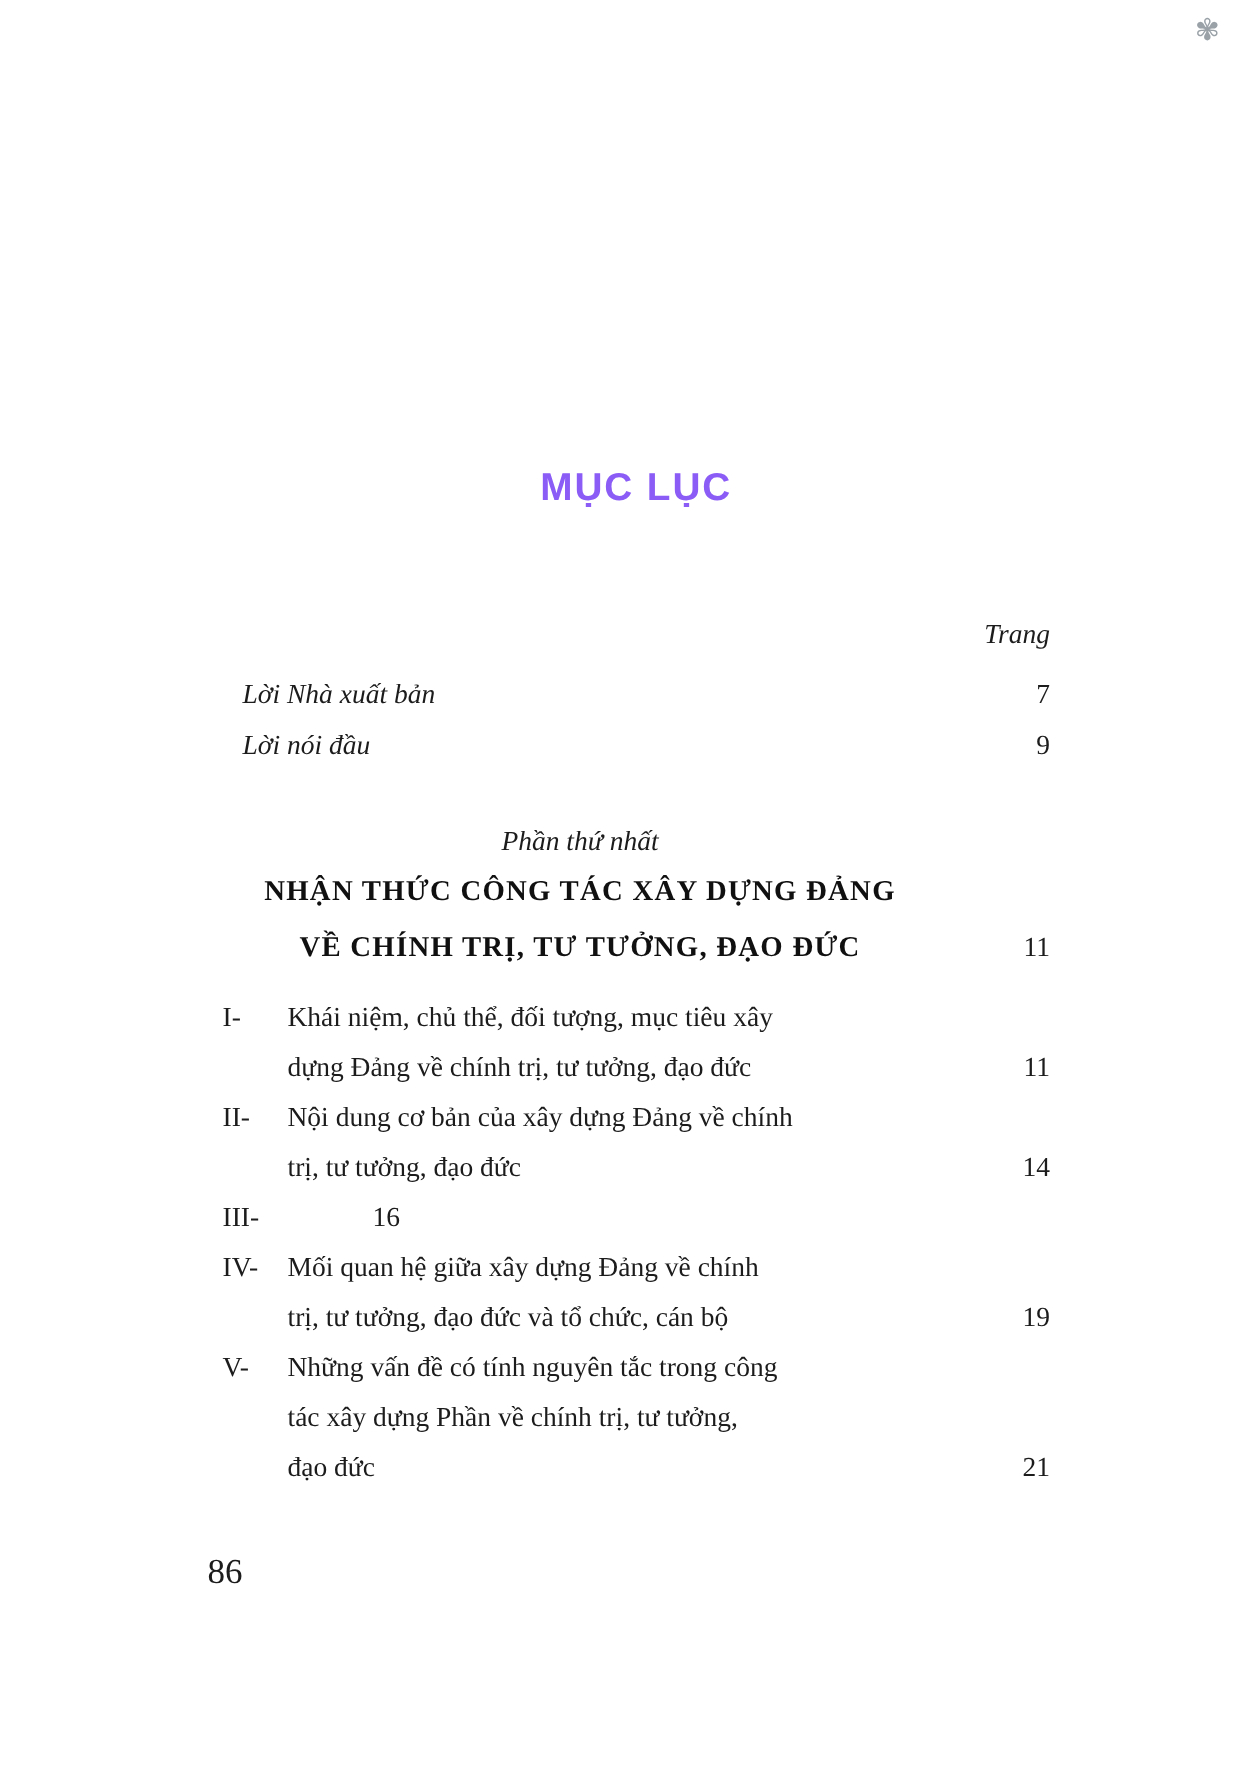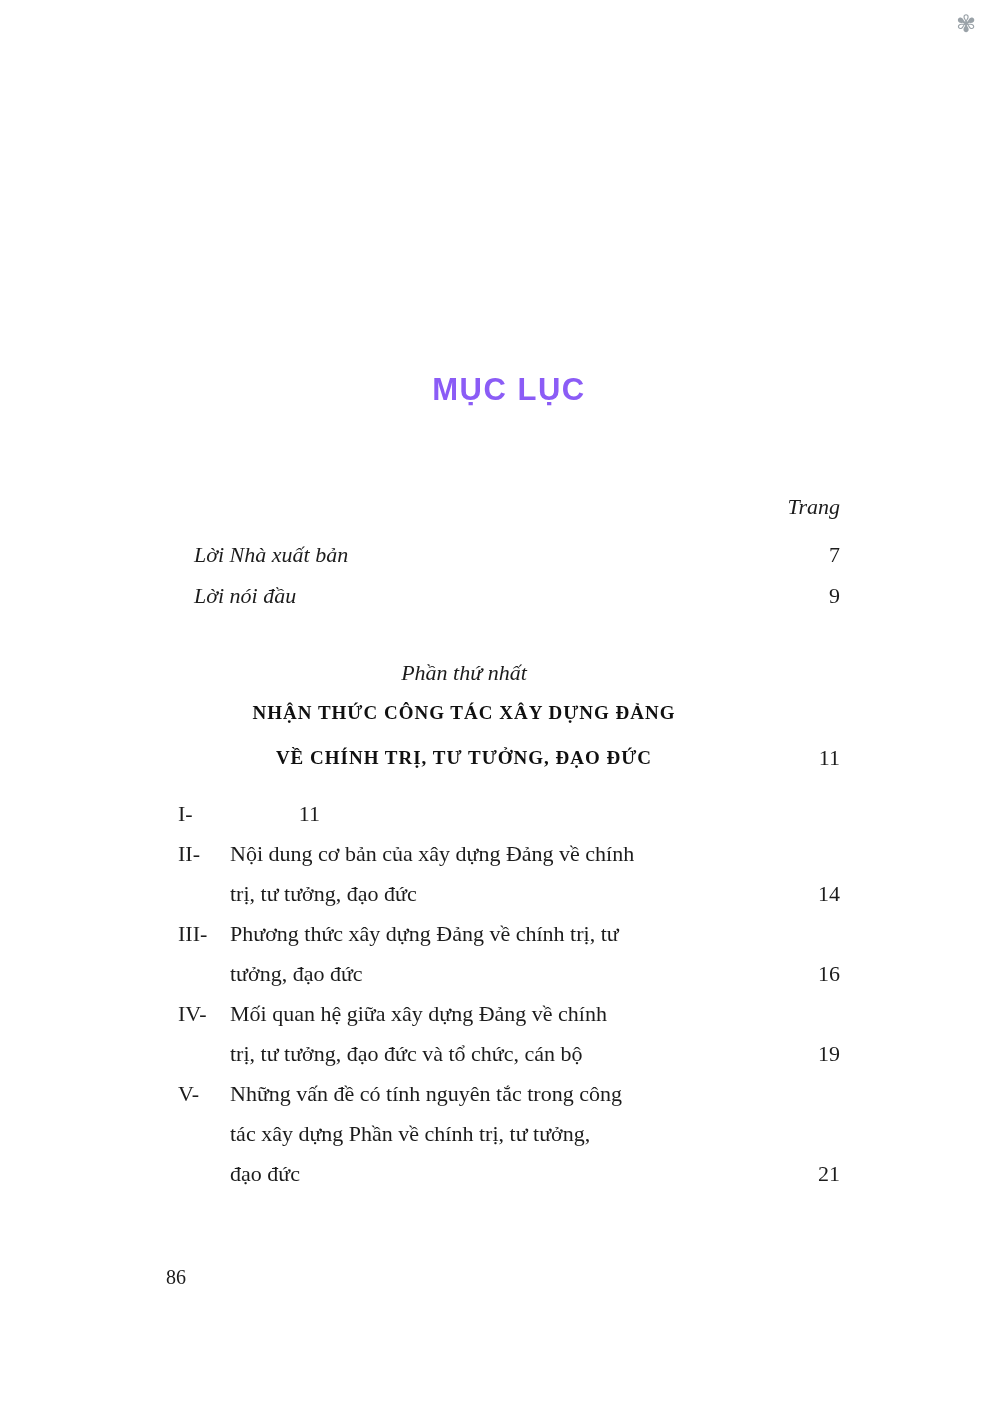--- a/index.html
+++ b/index.html
@@ -69,21 +69,21 @@
     flex: 1;
     text-align: center;
   }
   .part-kicker {
     font-style: italic;
     font-size: 22px;
     line-height: 34px;
   }
   .part-line {
     font-weight: bold;
-    font-size: 19px;
+    font-size: 23px;
     letter-spacing: 1px;
     line-height: 45px;
     color: #101010;
   }
   .part .pg {
     font-size: 22px;
     line-height: 45px;
   }
   .items {
     margin-top: 14px;
@@ -102,22 +102,21 @@
   .ln {
     white-space: nowrap;
   }
   .toc-row .pg {
     line-height: 40px;
   }
   .folio {
     position: absolute;
     left: 166px;
     top: 1242px;
-    font-size: 20px;
-    margin-top: 24px;
+    font-size: 28px;
   }
 </style>
 </head>
 <body>
 
 <div class="page">
 
   <div class="corner-icon">✾</div>
 
   <div class="content">
@@ -143,38 +142,38 @@
         <div class="part-line">NHẬN THỨC CÔNG TÁC XÂY DỰNG ĐẢNG</div>
         <div class="part-line">VỀ CHÍNH TRỊ, TƯ TƯỞNG, ĐẠO ĐỨC</div>
       </div>
       <div class="pg">11</div>
     </div>
 
     <div class="items">
 
       <div class="toc-row">
         <div class="num">I-</div>
+        <div class="txt">
+          <div class="ln">Khái niệm, chủ thể, đối tượng, mục tiêu xây</div>
+          <div class="ln">dựng Đảng về chính trị, tư tưởng, đạo đức</div>
+        </div>
         <div class="pg">11</div>
       </div>
 
       <div class="toc-row">
         <div class="num">II-</div>
         <div class="txt">
           <div class="ln">Nội dung cơ bản của xây dựng Đảng về chính</div>
           <div class="ln">trị, tư tưởng, đạo đức</div>
         </div>
         <div class="pg">14</div>
       </div>
 
       <div class="toc-row">
         <div class="num">III-</div>
-        <div class="txt">
-          <div class="ln">Phương thức xây dựng Đảng về chính trị, tư</div>
-          <div class="ln">tưởng, đạo đức</div>
-        </div>
         <div class="pg">16</div>
       </div>
 
       <div class="toc-row">
         <div class="num">IV-</div>
         <div class="txt">
           <div class="ln">Mối quan hệ giữa xây dựng Đảng về chính</div>
           <div class="ln">trị, tư tưởng, đạo đức và tổ chức, cán bộ</div>
         </div>
         <div class="pg">19</div>

